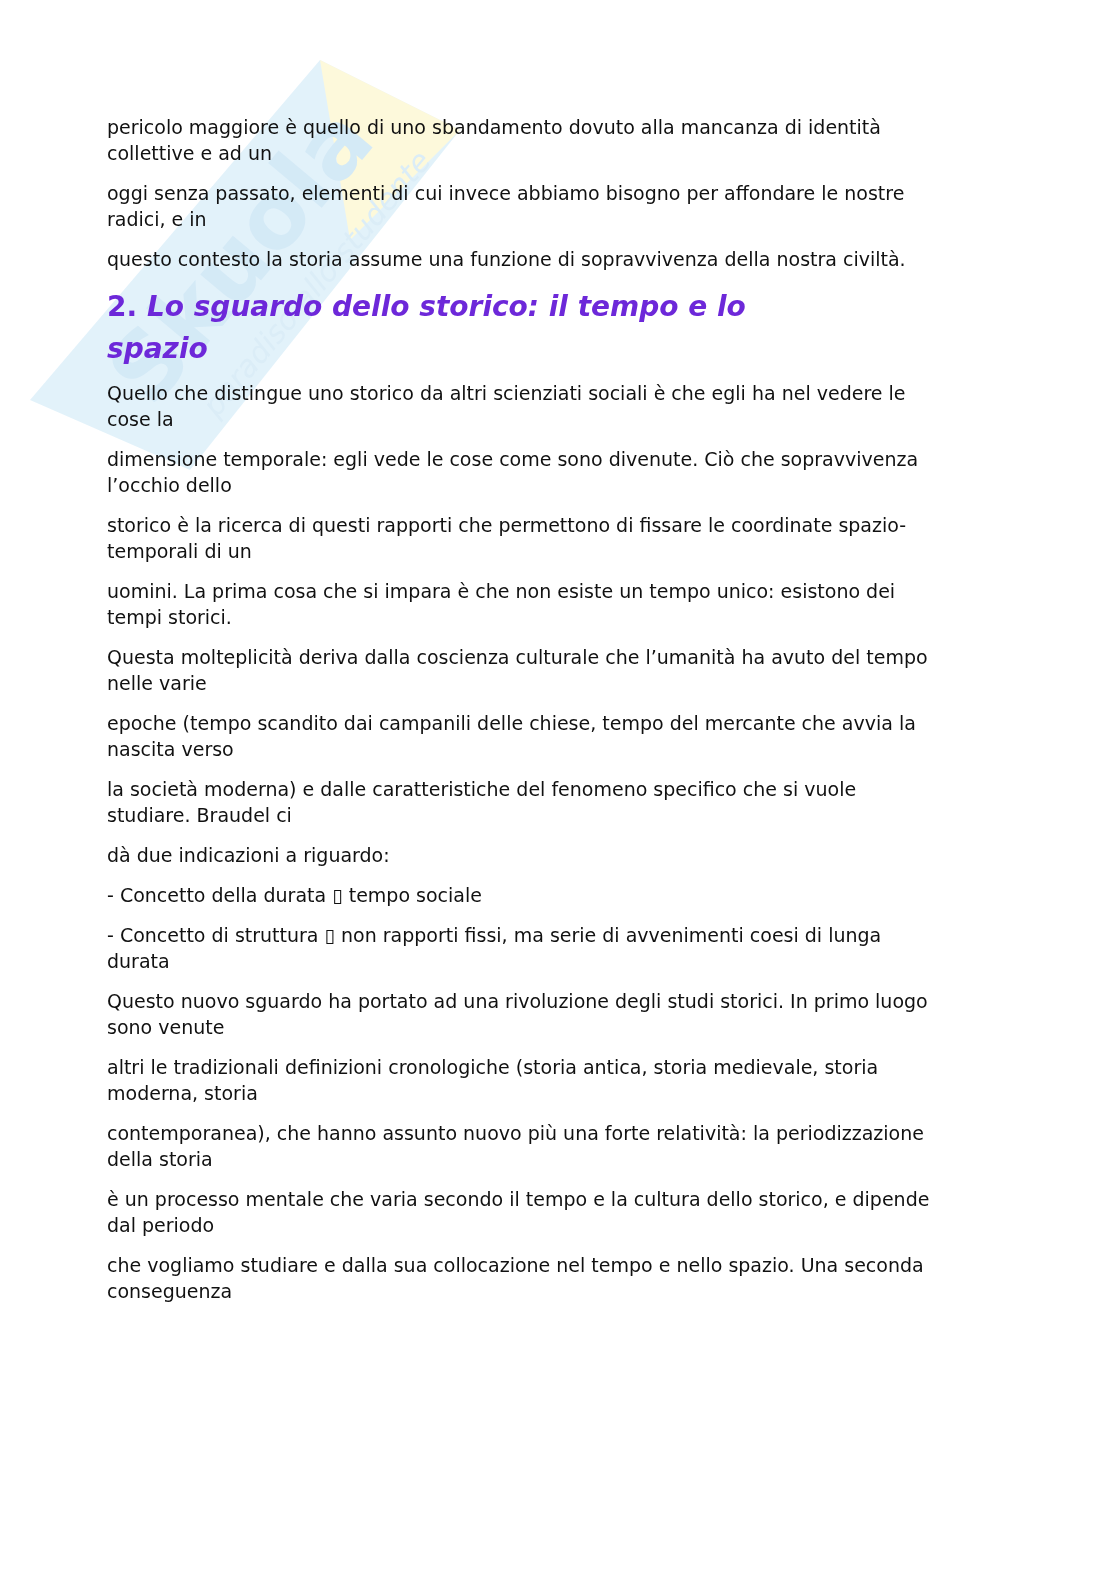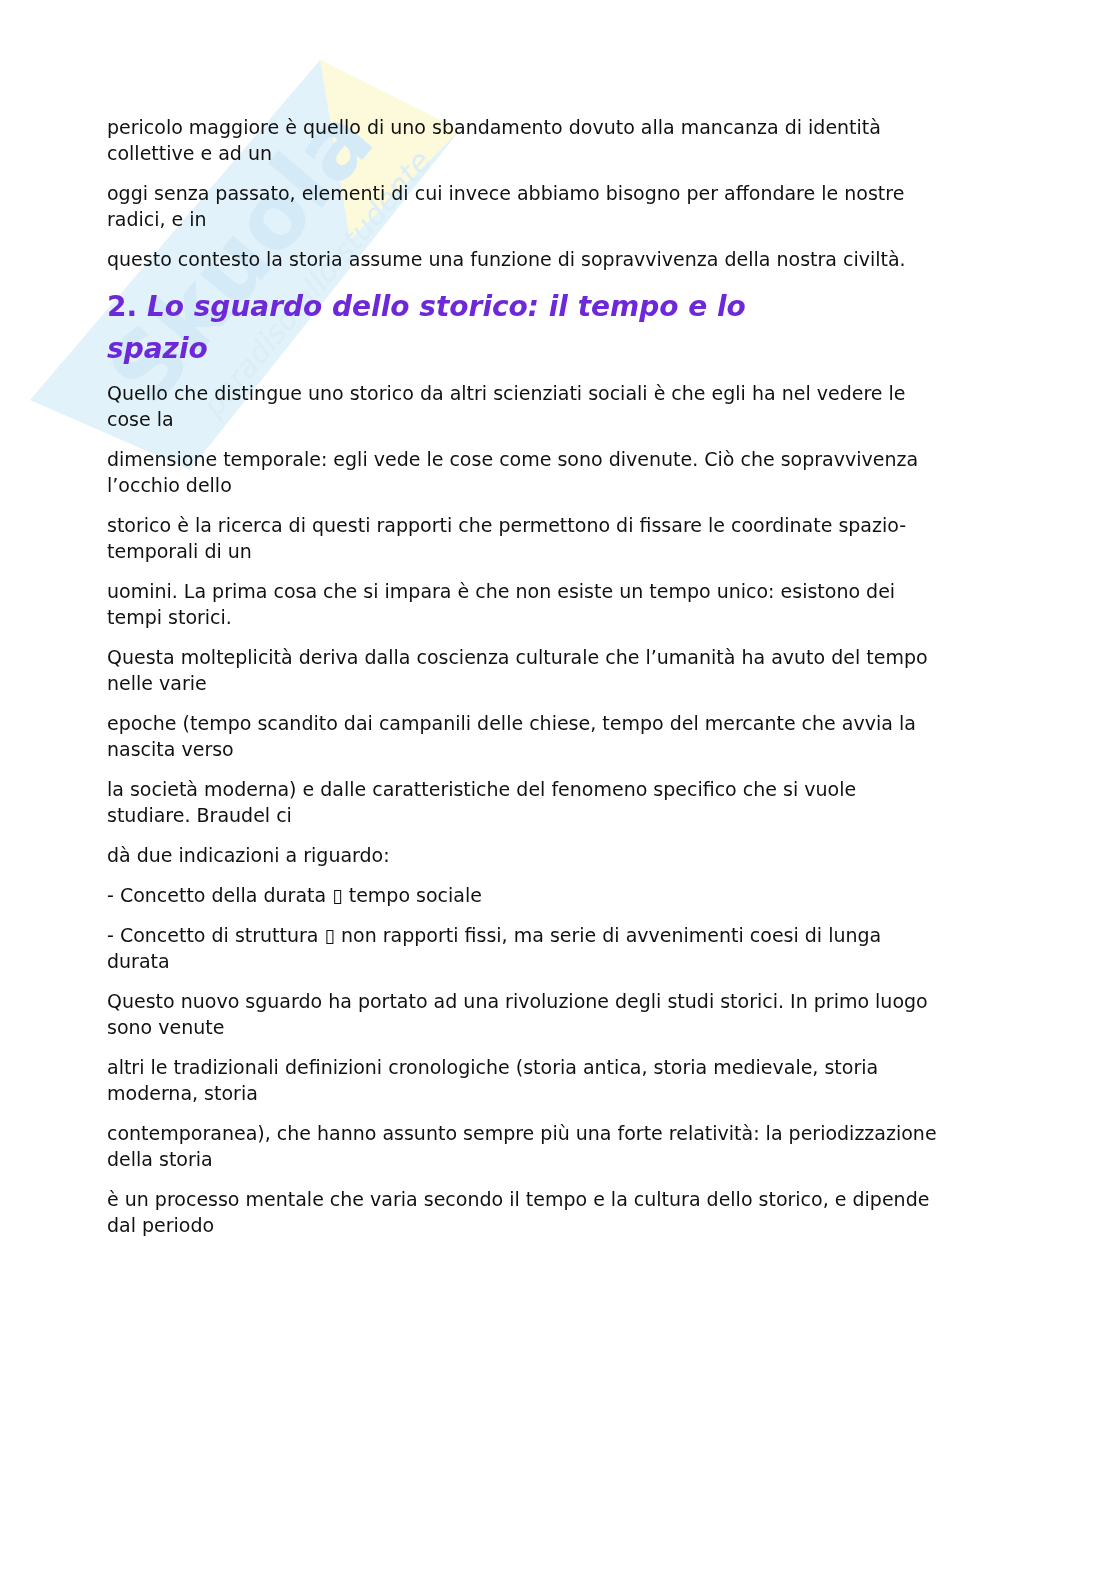--- a/index.html
+++ b/index.html
@@ -70,18 +70,20 @@
     <p class="para">la società moderna) e dalle caratteristiche del fenomeno specifico che si vuole
 studiare. Braudel ci</p>
     <p class="para">dà due indicazioni a riguardo:</p>
     <p class="para">- Concetto della durata ▯ tempo sociale</p>
     <p class="para">- Concetto di struttura ▯ non rapporti fissi, ma serie di avvenimenti coesi di lunga
 durata</p>
     <p class="para">Questo nuovo sguardo ha portato ad una rivoluzione degli studi storici. In primo luogo
 sono venute</p>
     <p class="para">altri le tradizionali definizioni cronologiche (storia antica, storia medievale, storia
 moderna, storia</p>
-    <p class="para">contemporanea), che hanno assunto sempre più una forte relatività: la periodizzazione
+    <p class="para">contemporanea), che hanno assunto nuovo più una forte relatività: la periodizzazione
 della storia</p>
     <p class="para">è un processo mentale che varia secondo il tempo e la cultura dello storico, e dipende
 dal periodo</p>
+    <p class="para">che vogliamo studiare e dalla sua collocazione nel tempo e nello spazio. Una seconda
+conseguenza</p>
   </div>
 </div>
 
 </body></html>

